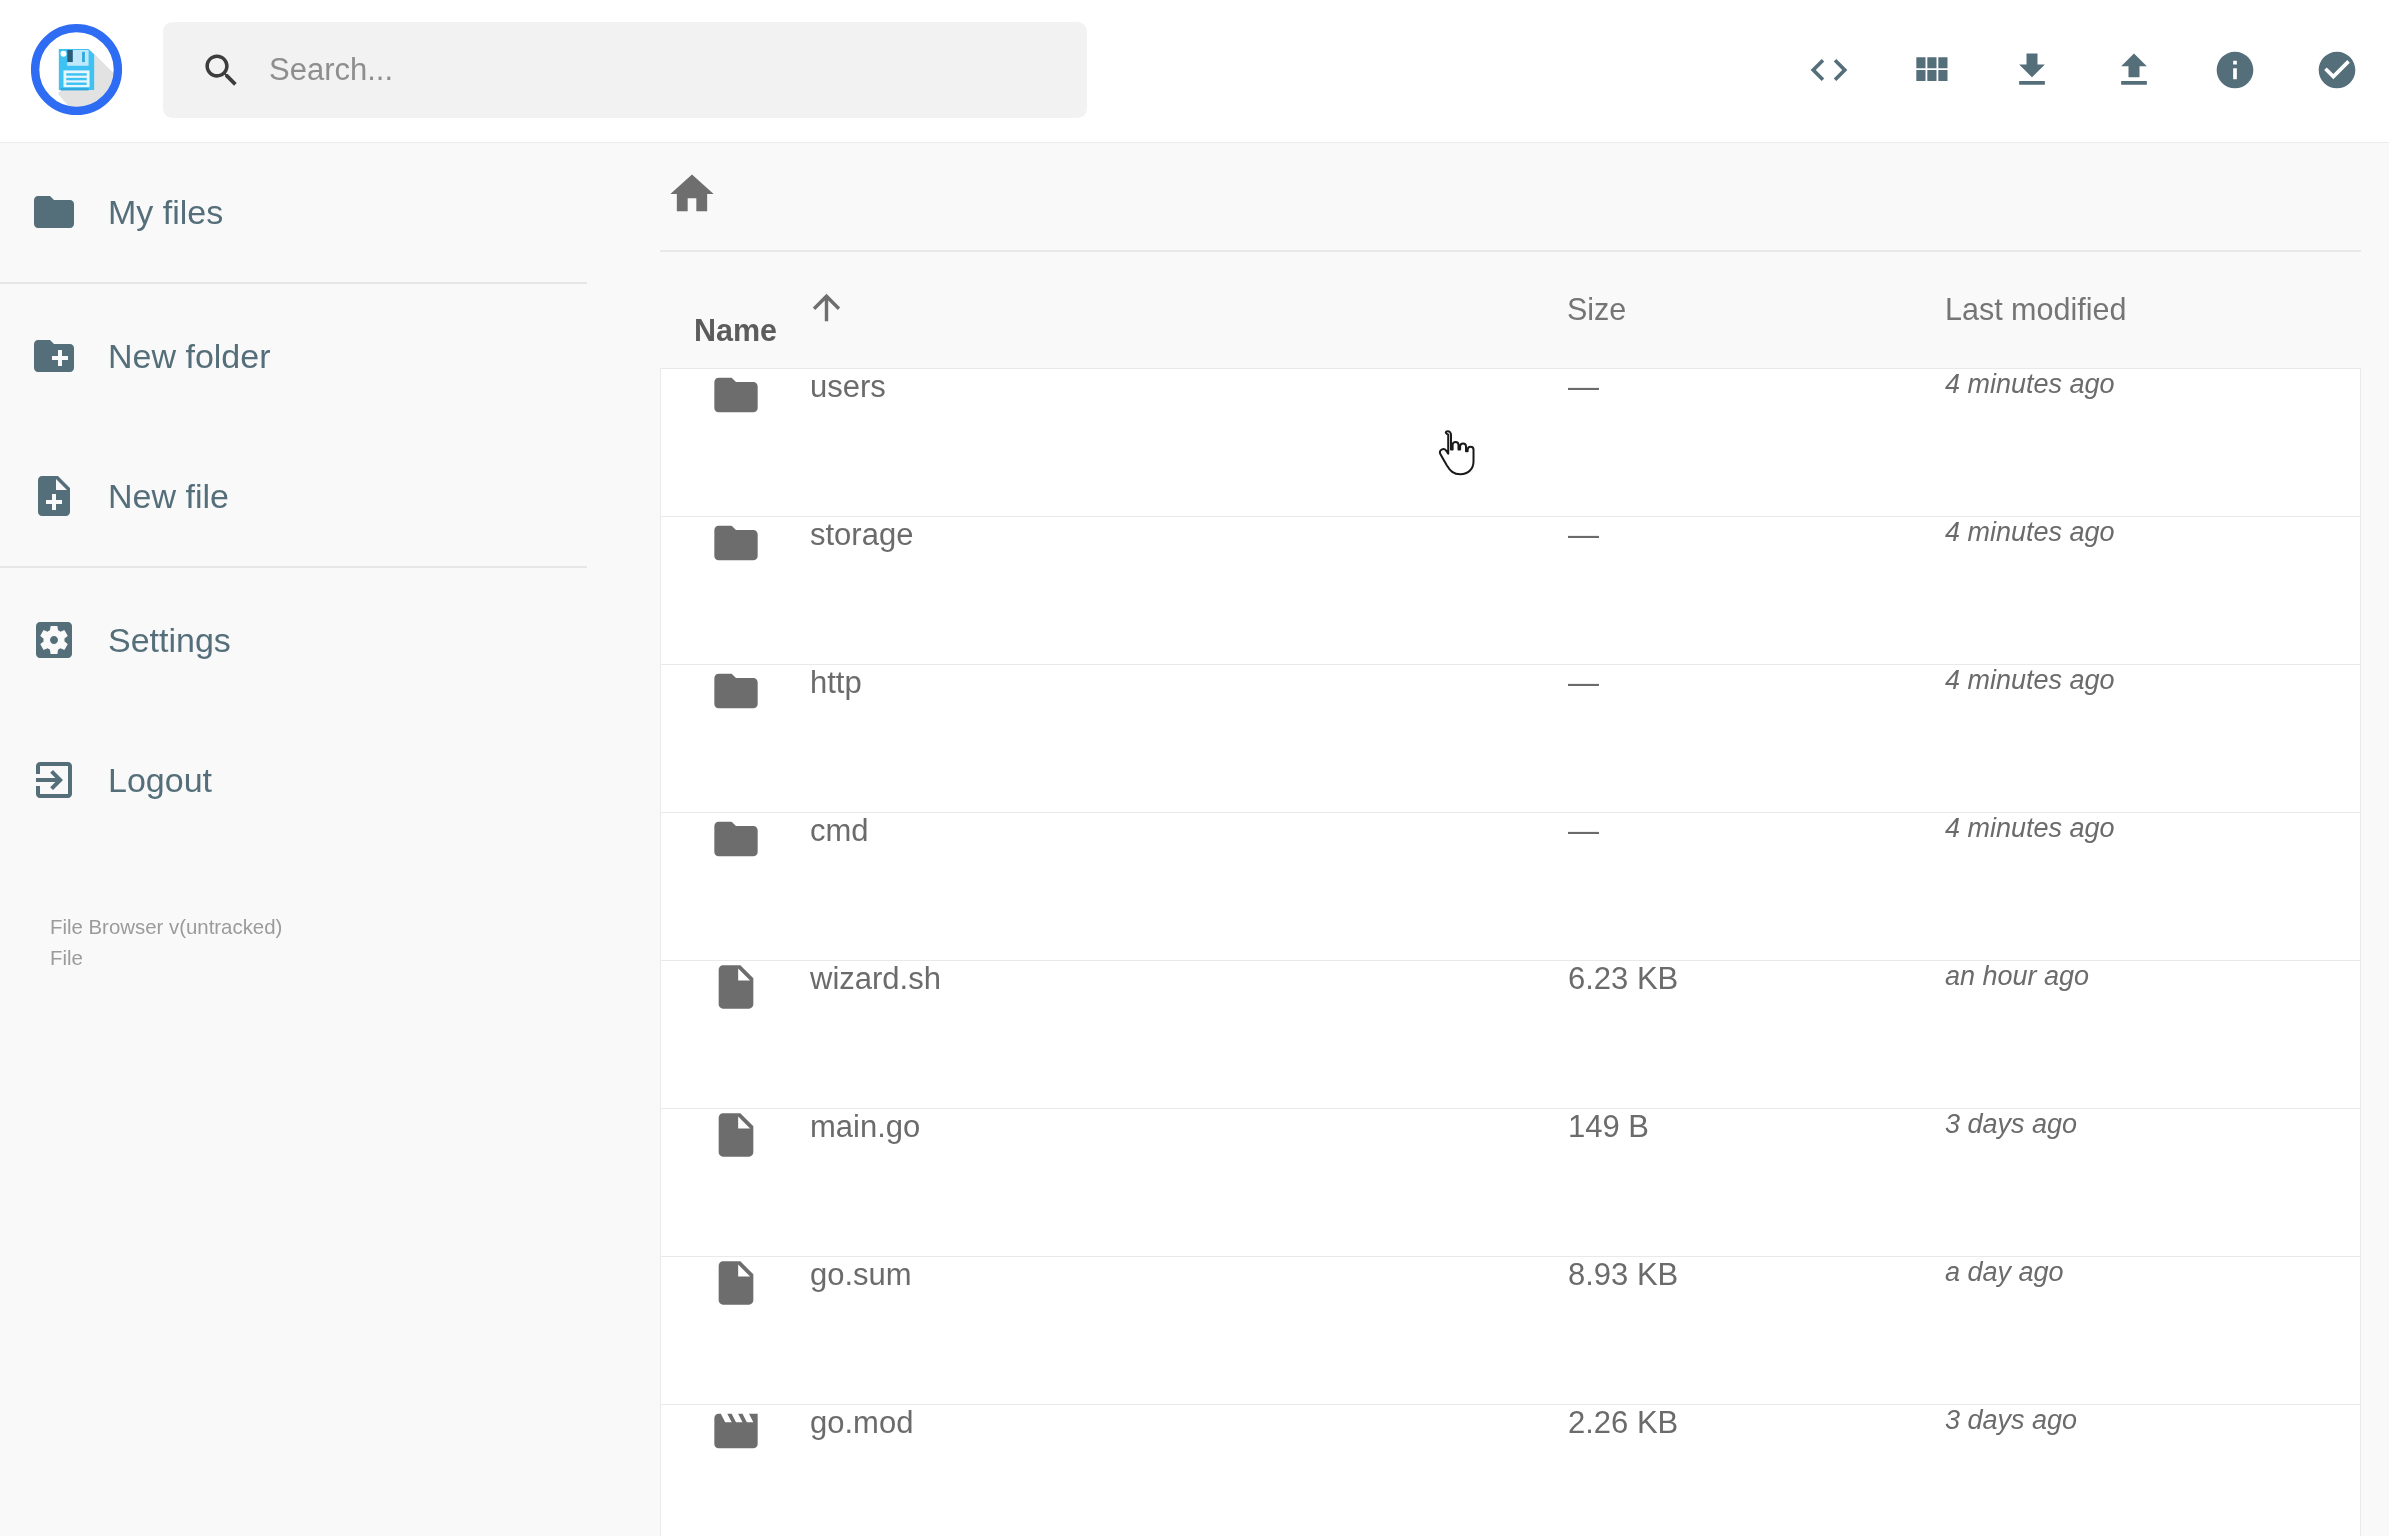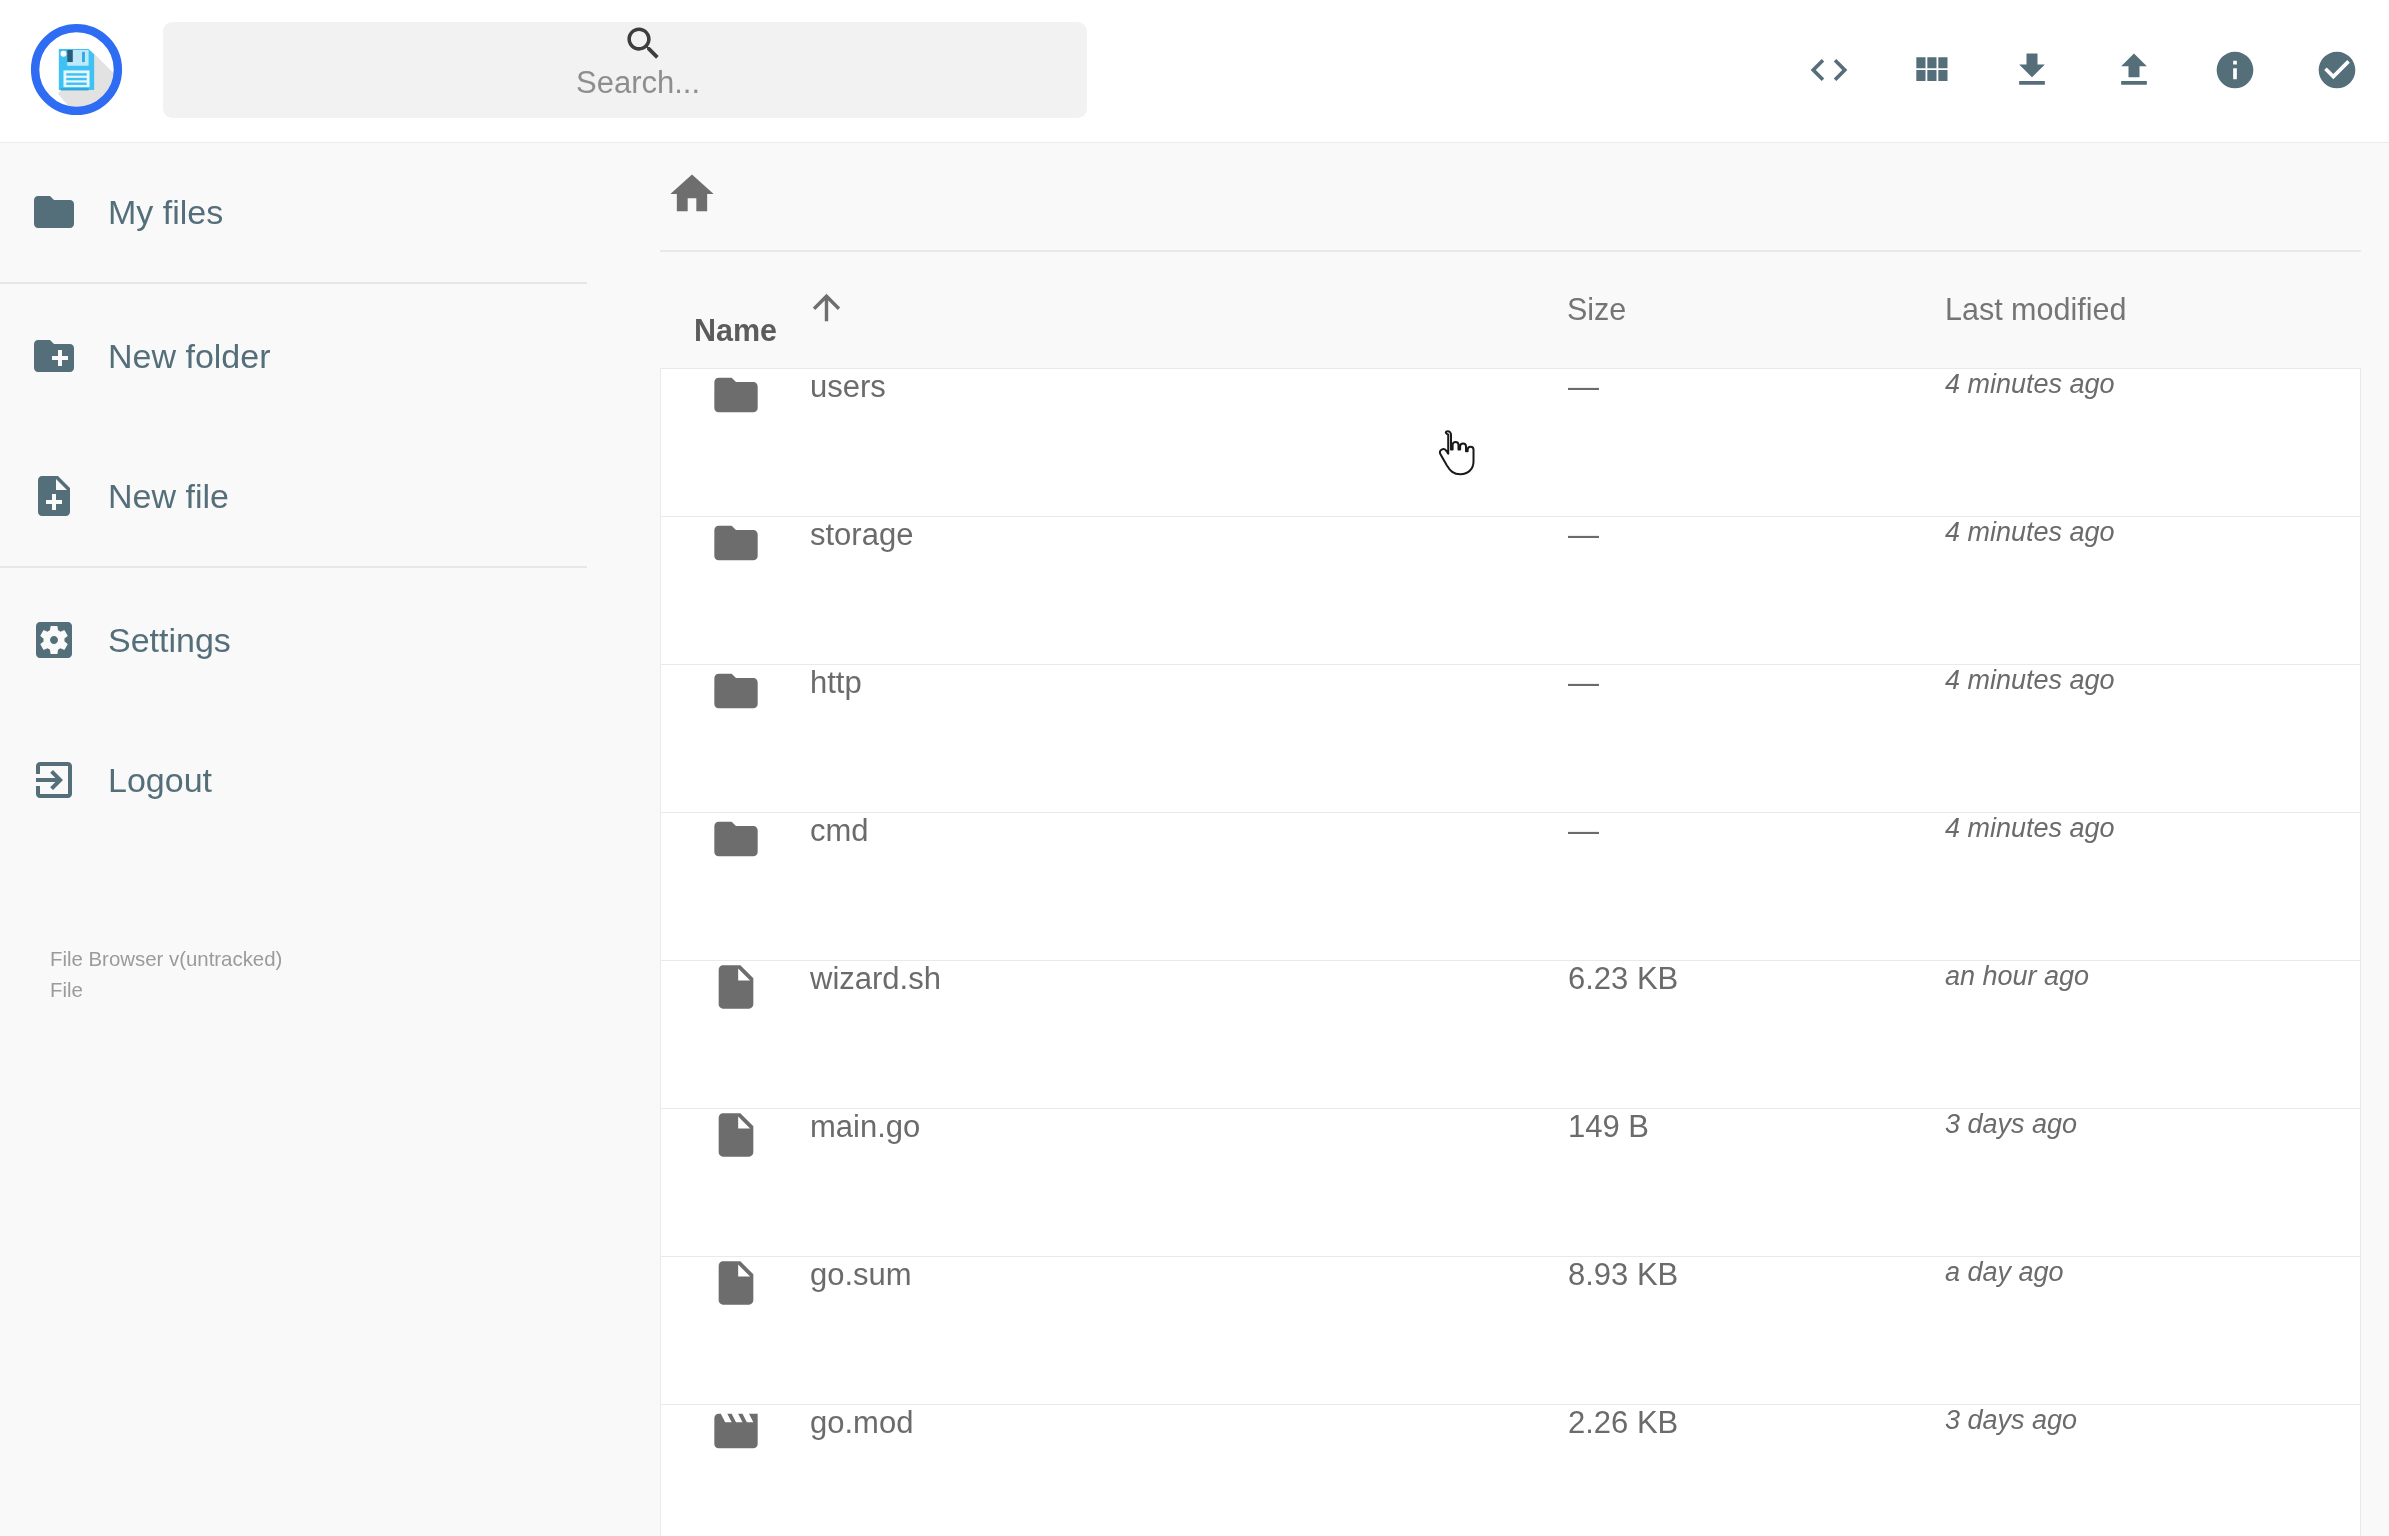--- a/index.html
+++ b/index.html
@@ -17,41 +17,41 @@
     position:absolute; left:0; top:0; width:2389px; height:143px;
     background:#ffffff; border-bottom:1.9px solid #ececec;
   }
   .logo {
     position:absolute; left:30px; top:23px; width:93px; height:93px;
     cursor:pointer;
   }
   .searchbar {
     position:absolute; left:163px; top:22px; width:924px; height:96px;
     background:#f2f2f2; border-radius:9.3px;
-    display:flex; align-items:center; cursor:text;flex-direction:column;
+    display:flex; align-items:center; cursor:text;
   }
   .searchbar .sicon { width:43px; height:43px; margin-left:37px; color:#3d3d3d; flex:none; }
   .searchbar .ph { margin-left:26px; font-size:31px; color:#8e8e8e; }
   .top-actions {
     position:absolute; left:1807px; top:47px; width:552px; height:46px;
     display:flex; justify-content:space-between; align-items:center;
   }
   .abtn { width:44px; height:44px; color:#546e7a; cursor:pointer; flex:none; }
 
   
   .sidebar { position:absolute; left:0; top:144px; width:587px; height:1392px; }
   .side-item {
     position:absolute; left:0; width:587px; height:120px;
     display:flex; align-items:center; padding-left:30px; cursor:pointer;
     color:#546e7a;
   }
   .side-item .iico { width:48px; height:48px; flex:none; }
   .side-item .ilabel { margin-left:30px; font-size:34px; }
   .side-divider { position:absolute; left:0; width:587px; height:1.9px; background:#e7e7e7; }
-  .side-footer { position:absolute; left:50px; top:768px; font-size:20.4px; color:#9b9b9b; line-height:30.5px;margin-top:32px; }
+  .side-footer { position:absolute; left:50px; top:768px; font-size:20.4px; color:#9b9b9b; line-height:30.5px; }
   .side-footer .helplink { cursor:pointer; }
 
   
   .content { position:absolute; left:587px; top:144px; width:1803px; height:1392px; }
   .home-btn { position:absolute; left:79px; top:24px; width:52px; height:52px; color:#6e6e6e; cursor:pointer; }
   .crumb-divider { position:absolute; left:73px; top:106px; width:1701px; height:1.9px; background:#e9e9e9; }
 
   .list-header { position:absolute; left:73px; top:139px; width:1701px; height:59px; }
   .list-header .hname  { position:absolute; left:34px;  top:9.3px; font-size:30.5px; font-weight:bold; color:#5c5c5c; cursor:pointer;margin-top:21px; }
   .list-header .hsort  { position:absolute; left:146px; top:3.7px; width:41px; height:41px; color:#6e6e6e; }

